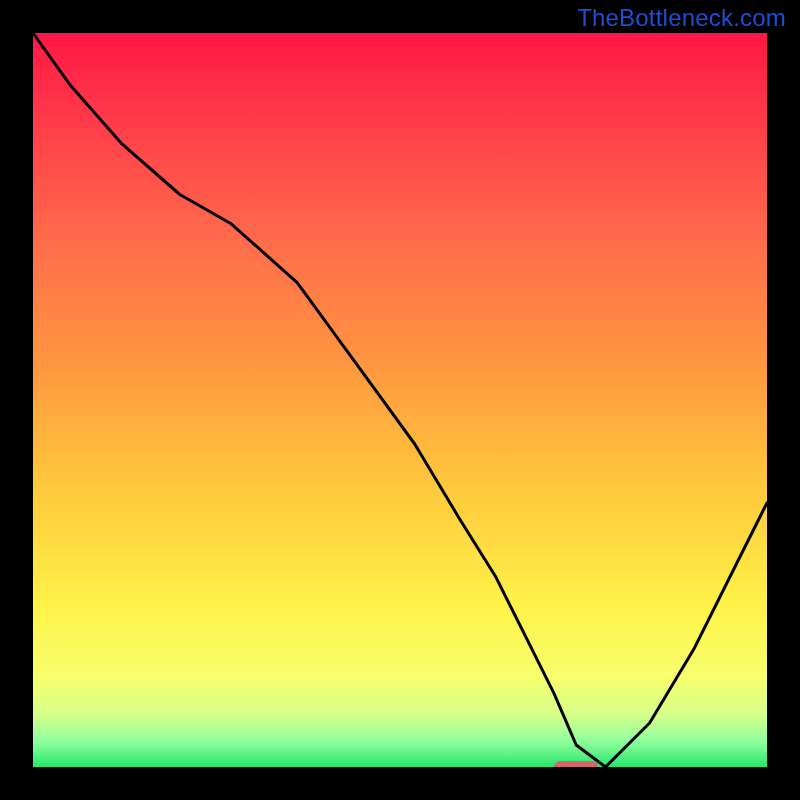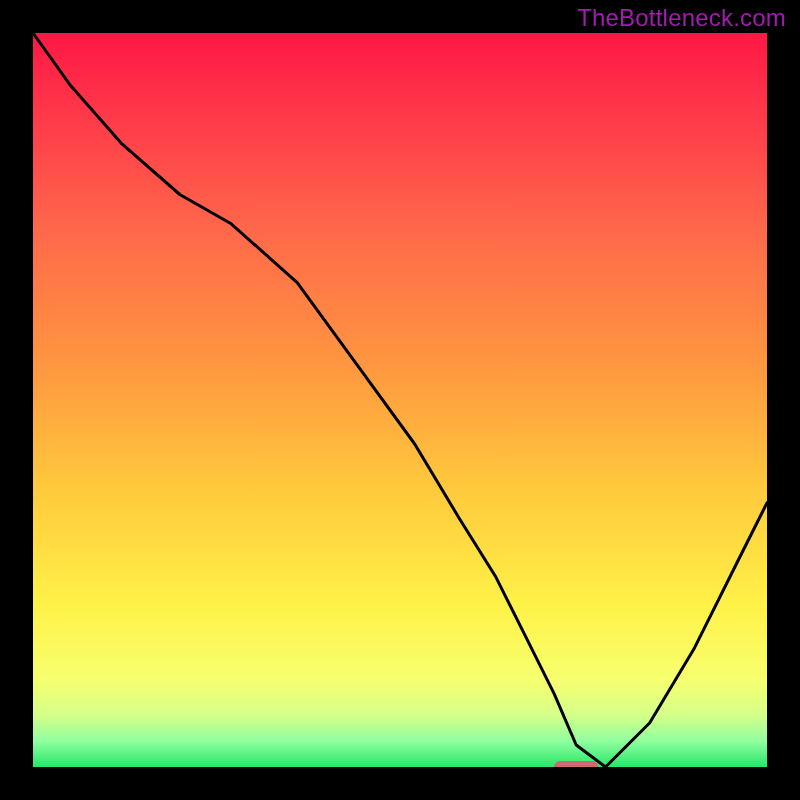--- a/index.html
+++ b/index.html
@@ -16,21 +16,21 @@
     width: 800px;
     height: 800px;
     box-sizing: border-box;
   }
   .watermark {
     position: absolute;
     top: 4px;
     right: 14px;
     font-family: Arial, Helvetica, sans-serif;
     font-size: 24px;
-    color: #a21caf;
+    color: #1d4ed8;
     letter-spacing: 0.2px;
   }
   svg {
     position: absolute;
     left: 0;
     top: 0;
   }
 </style>
 </head>
 <body>

